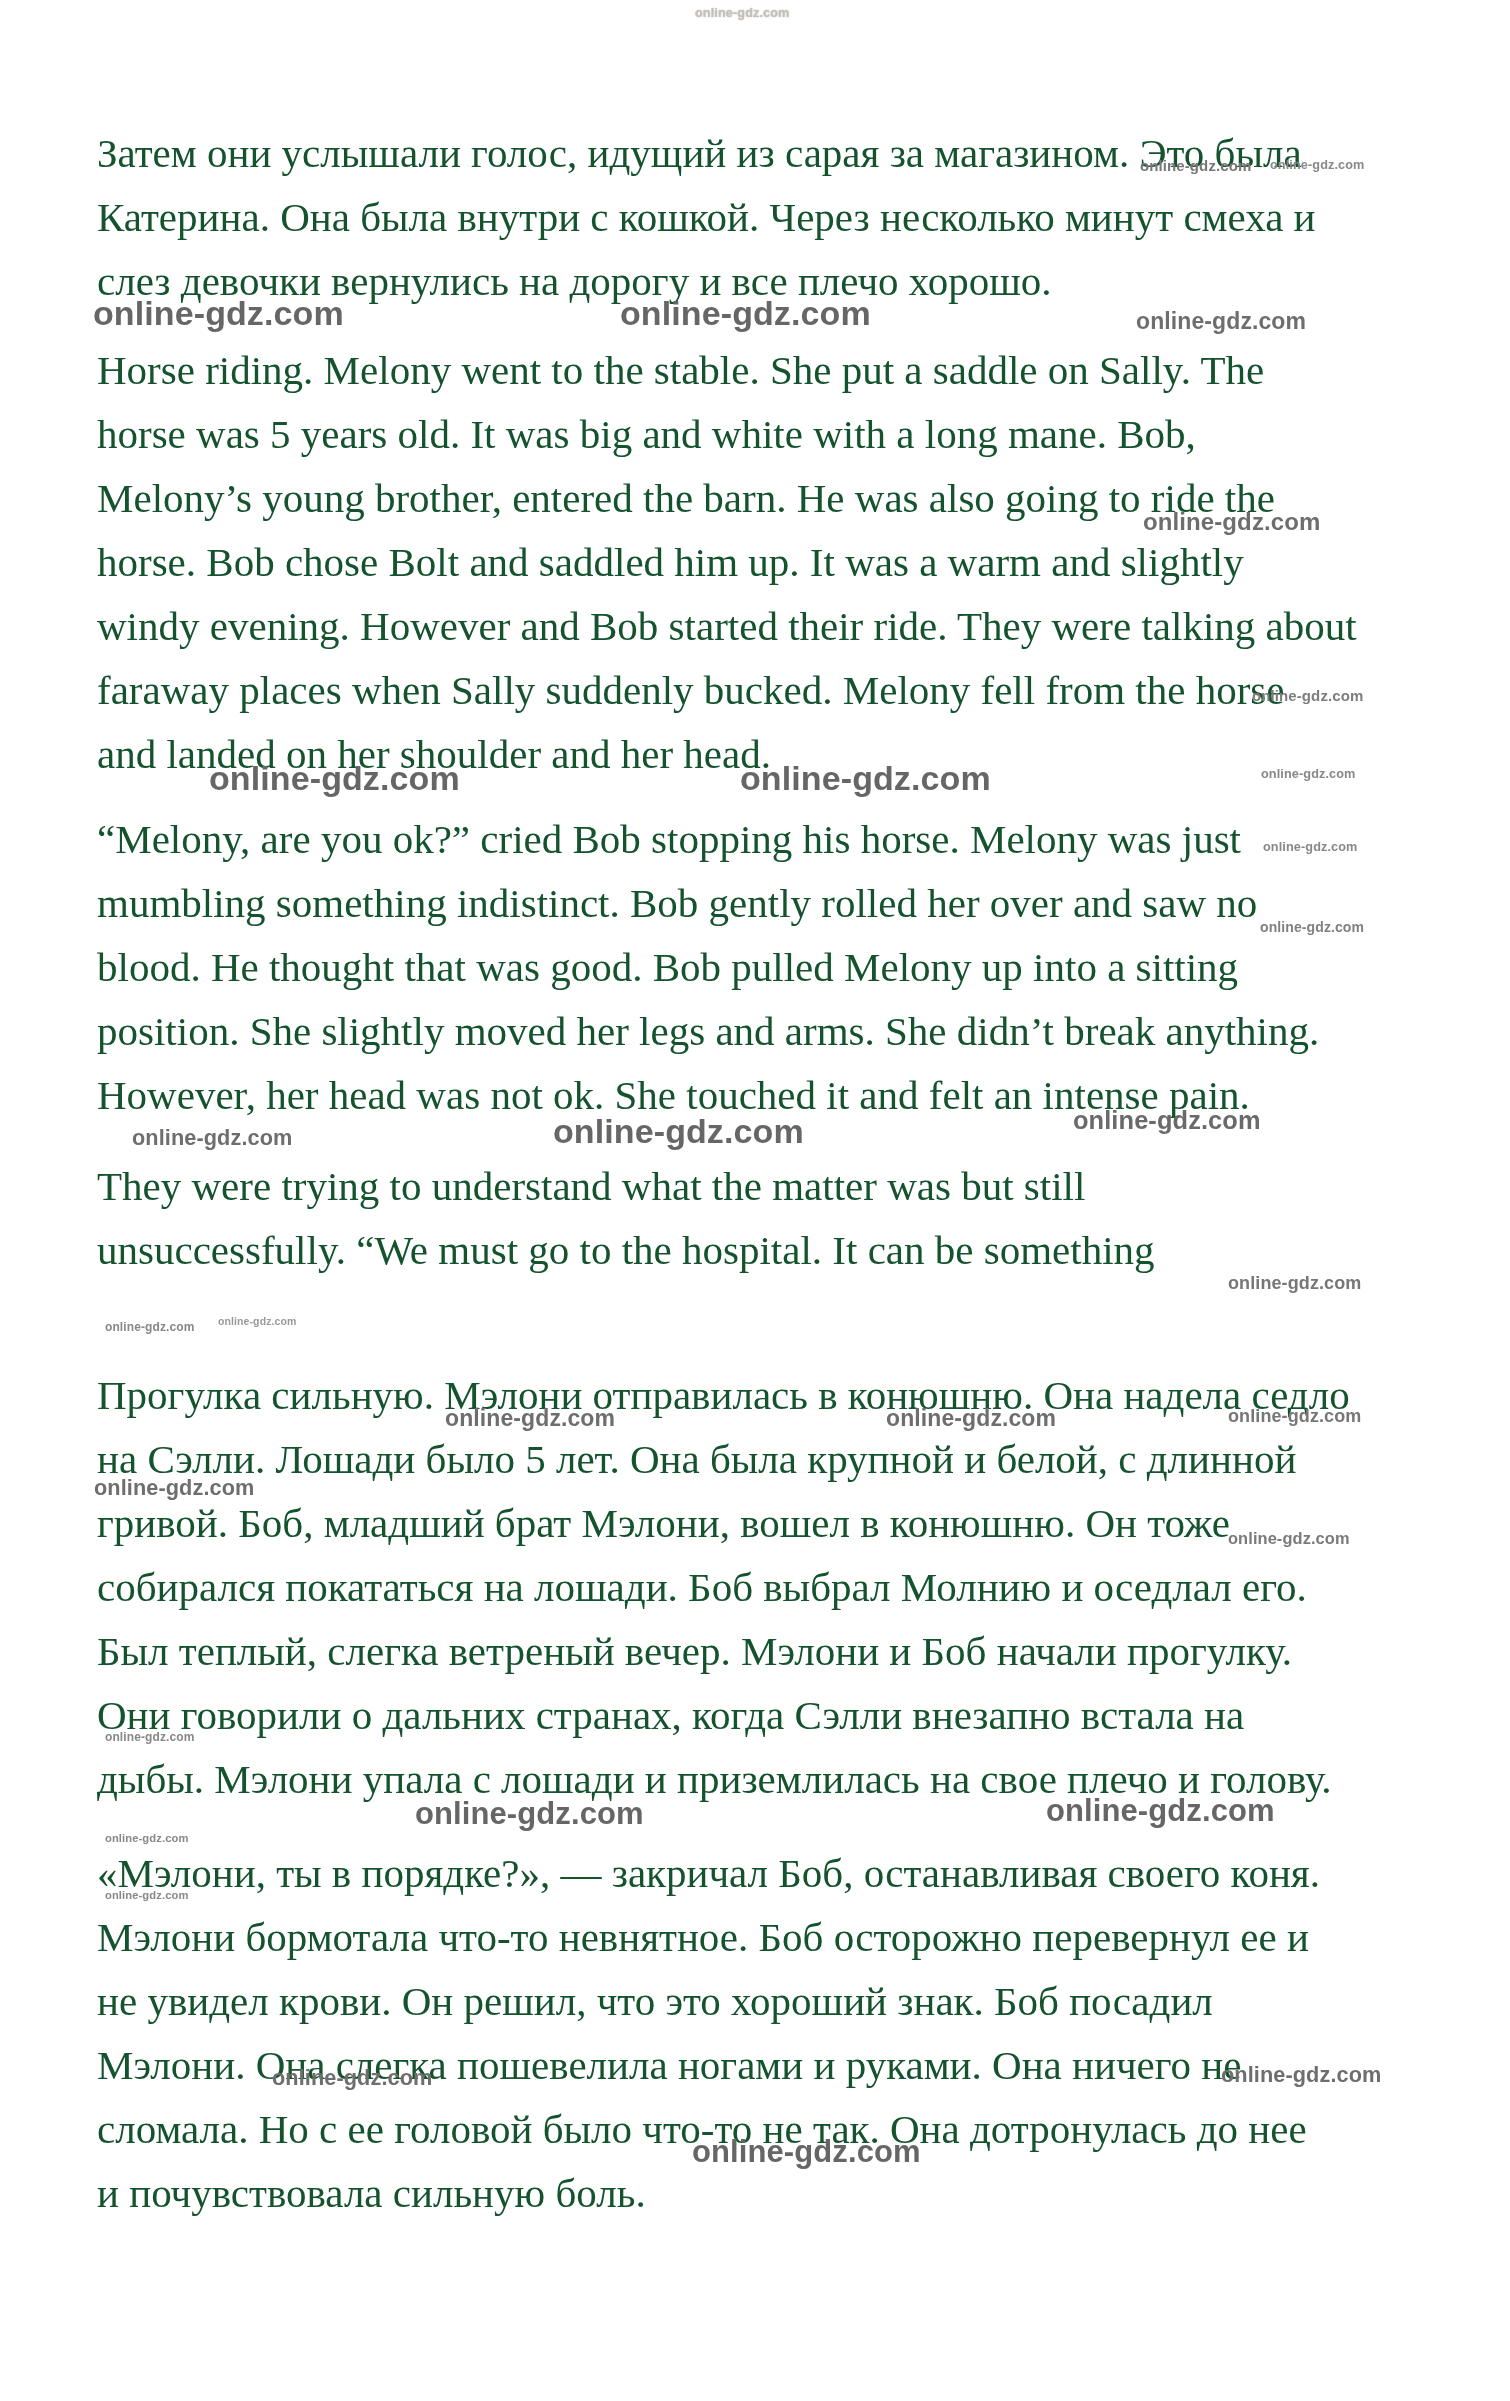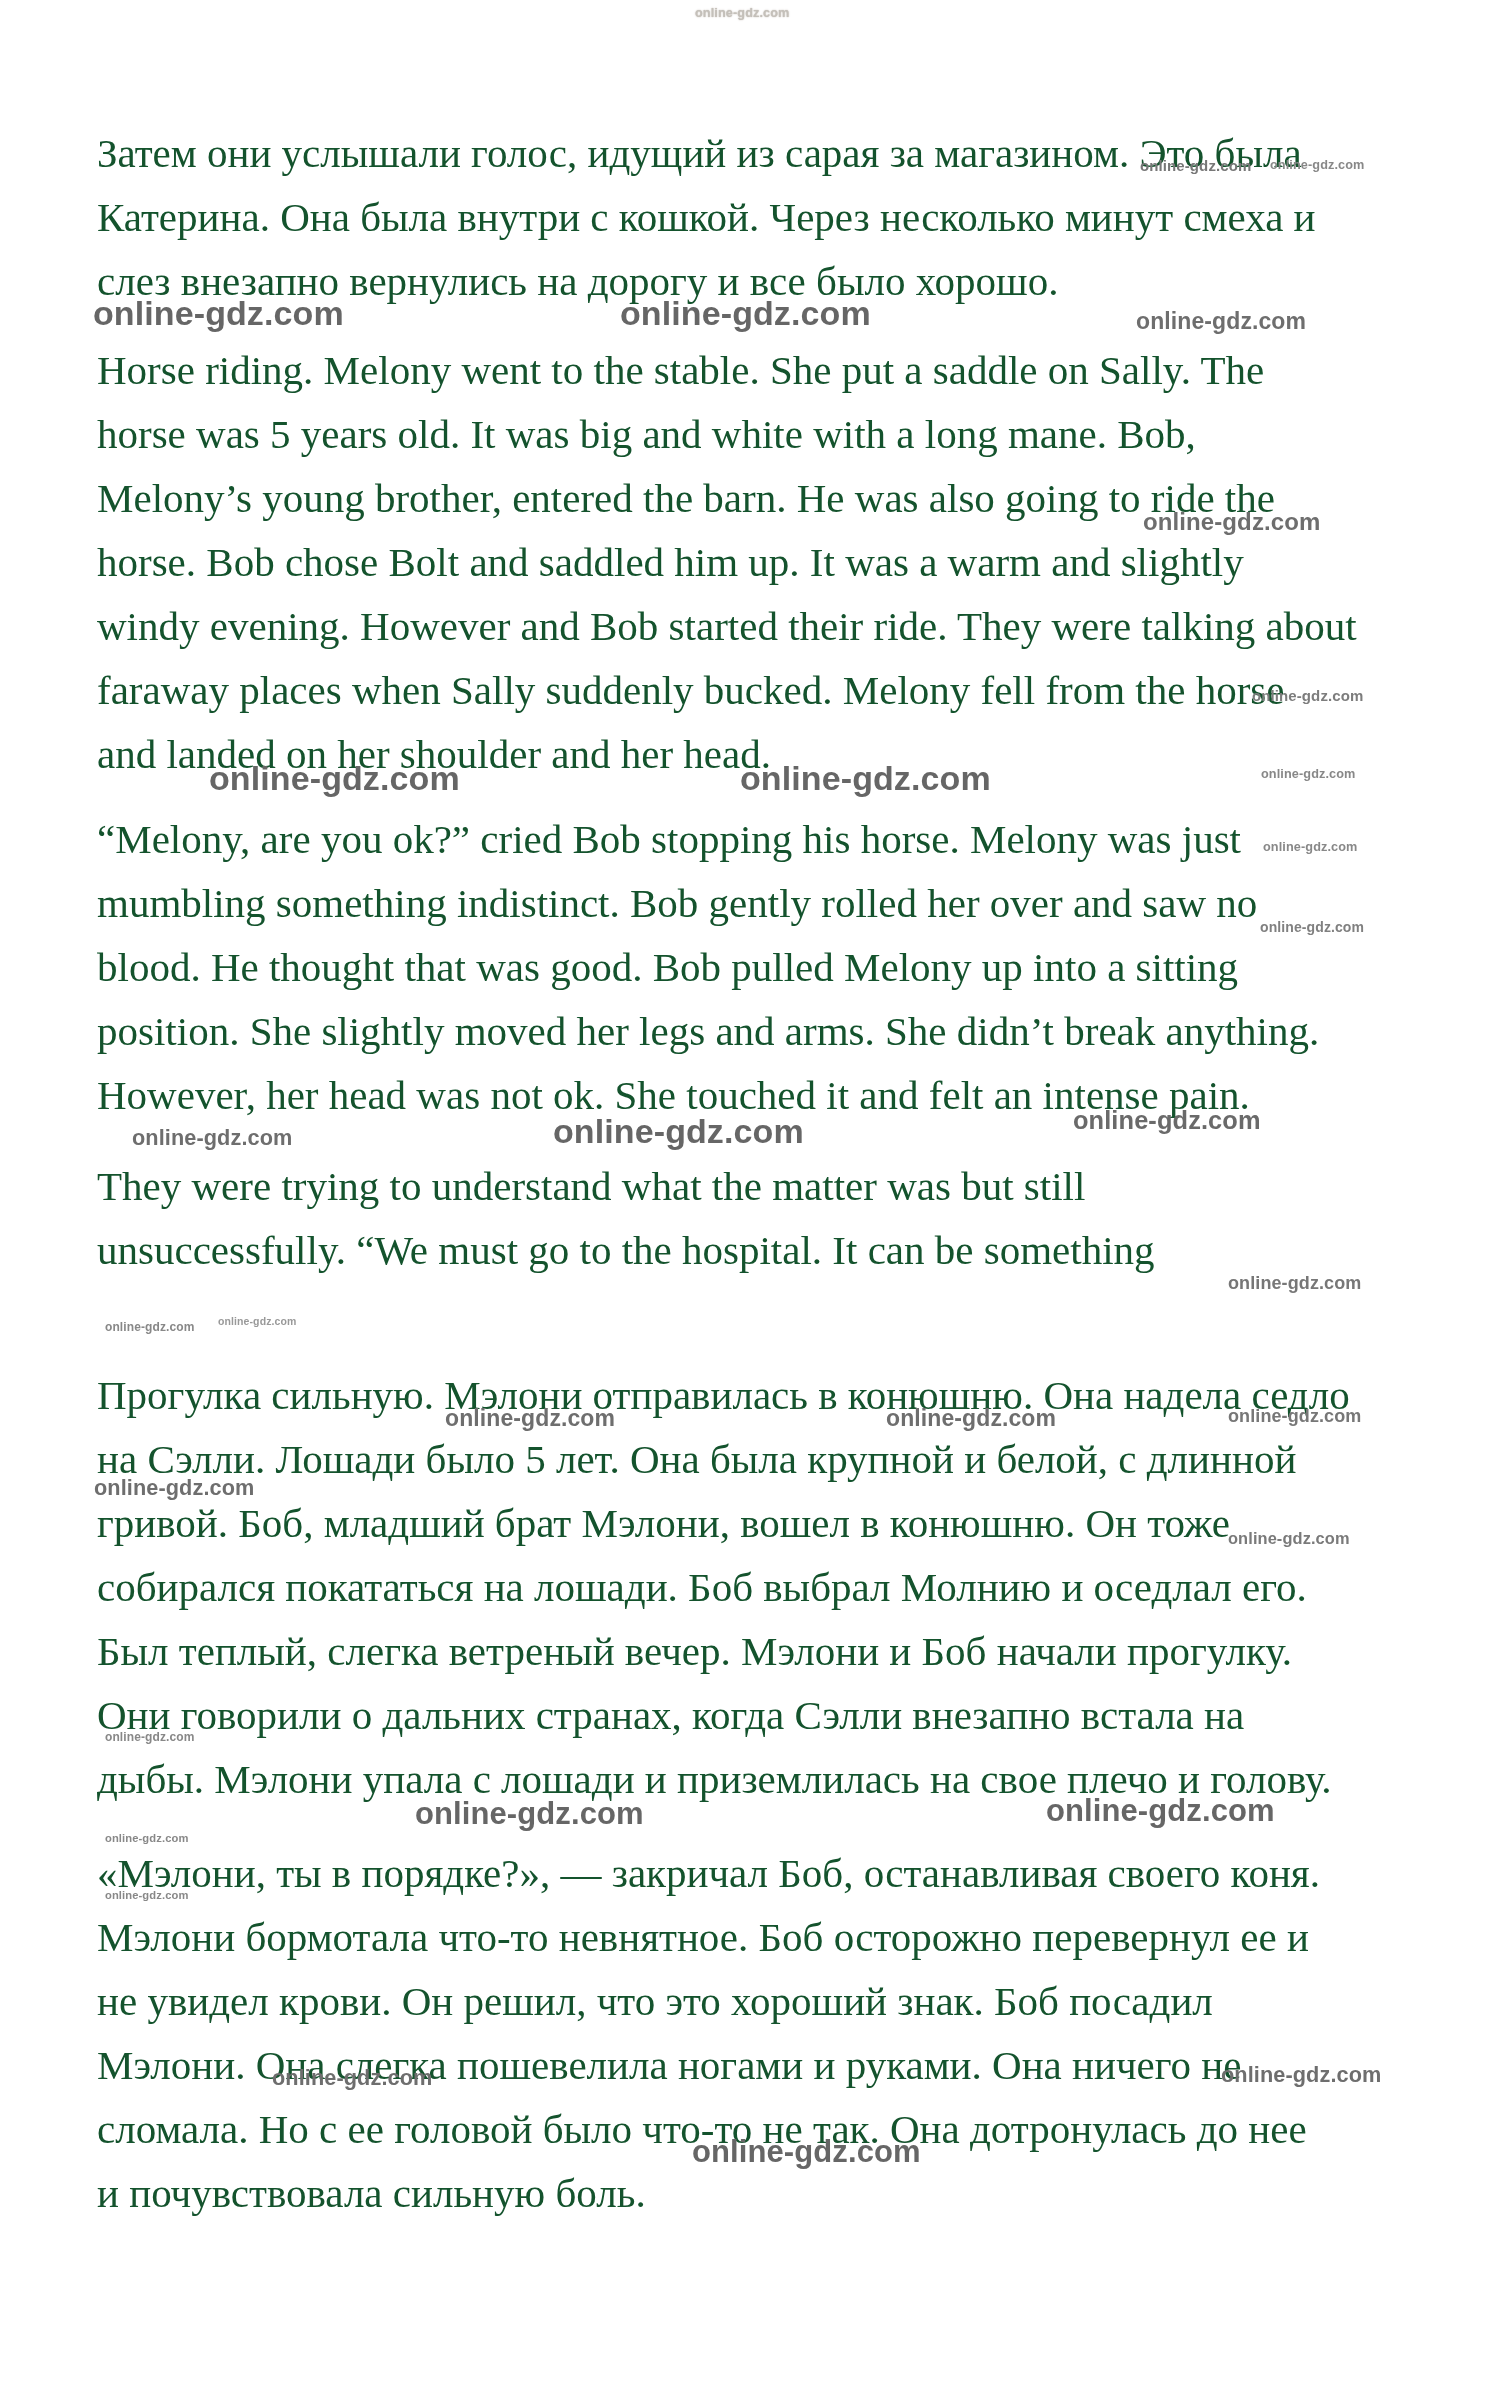--- a/index.html
+++ b/index.html
@@ -34,21 +34,21 @@
   }
 </style>
 </head>
 <body>
 
 <div class="page">
 
   <div class="para" style="top:121px">
     <div class="line">Затем они услышали голос, идущий из сарая за магазином. Это была</div>
     <div class="line">Катерина. Она была внутри с кошкой. Через несколько минут смеха и</div>
-    <div class="line">слез внезапно вернулись на дорогу и все было хорошо.</div>
+    <div class="line">слез девочки вернулись на дорогу и все плечо хорошо.</div>
   </div>
 
   <div class="para" style="top:338px">
     <div class="line">Horse riding. Melony went to the stable. She put a saddle on Sally. The</div>
     <div class="line">horse was 5 years old. It was big and white with a long mane. Bob,</div>
     <div class="line">Melony’s young brother, entered the barn. He was also going to ride the</div>
     <div class="line">horse. Bob chose Bolt and saddled him up. It was a warm and slightly</div>
     <div class="line">windy evening. However and Bob started their ride. They were talking about</div>
     <div class="line">faraway places when Sally suddenly bucked. Melony fell from the horse</div>
     <div class="line">and landed on her shoulder and her head.</div>

